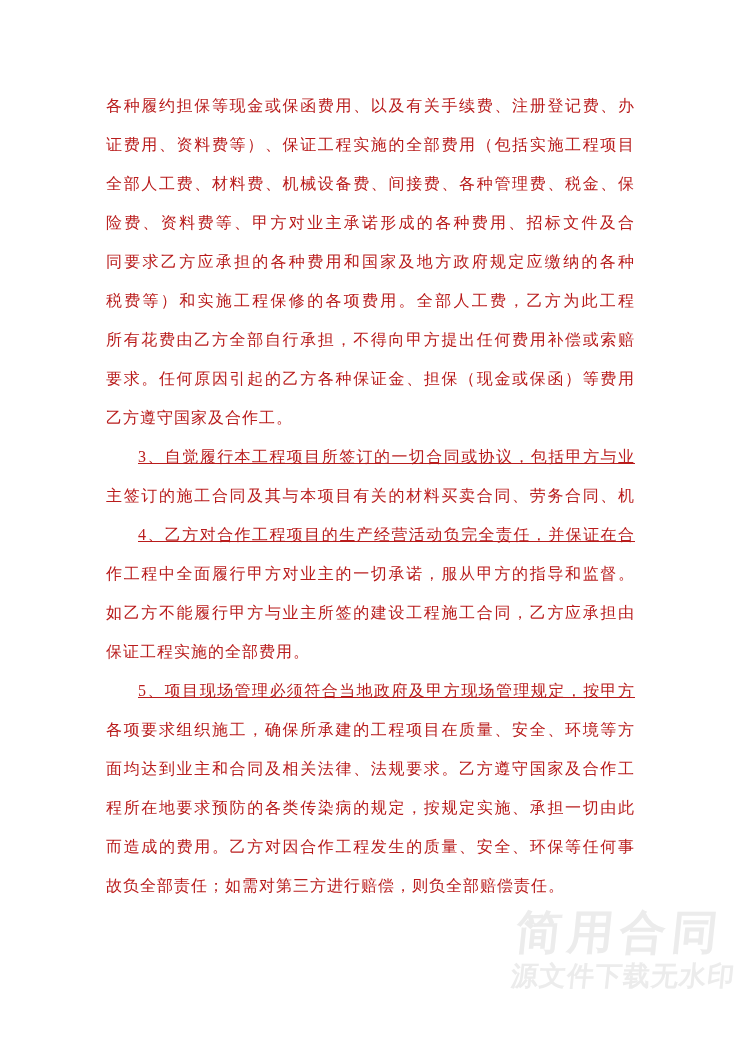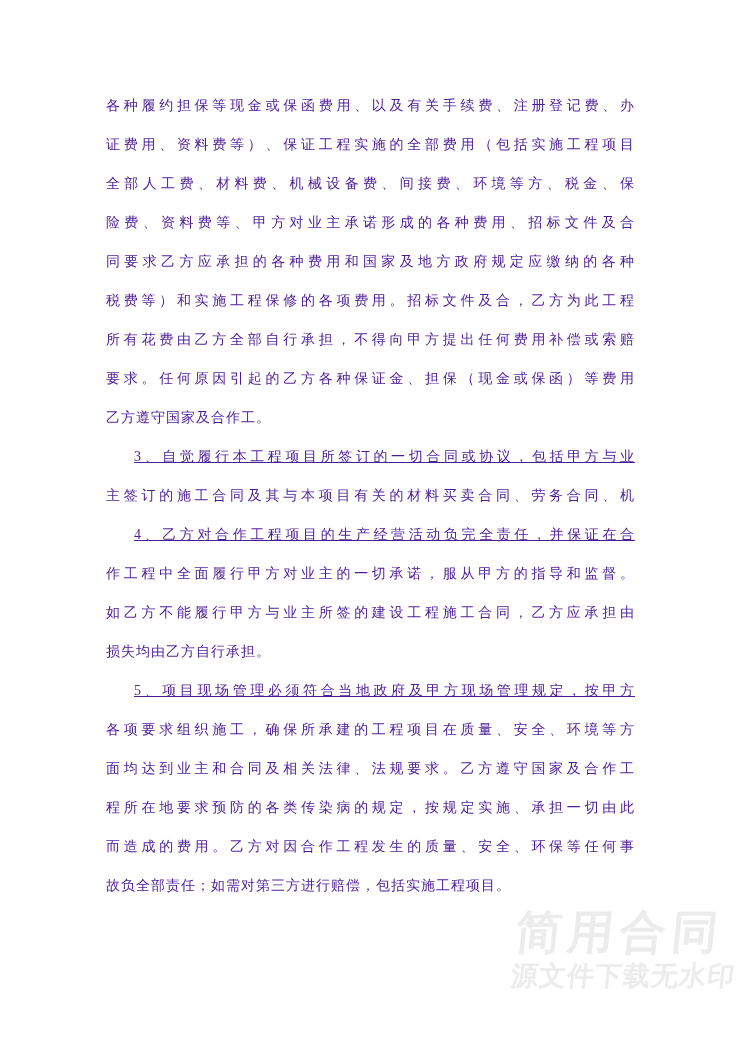--- a/index.html
+++ b/index.html
@@ -22,26 +22,26 @@
     background: #ffffff;
   }
   .doc-body {
     position: absolute;
     left: 106px;
     top: 86px;
     width: 529px;
     color: #2f2f2f;
   }
   .line {
-    font-size: 14px;
+    font-size: 16px;
     line-height: 39px;
     height: 39px;
     letter-spacing: 1px;
     white-space: nowrap;
-    color: #4c1d95;
+    color: #b91c1c;
   }
   .line.fill {
     white-space: normal;
     text-align: justify;
     text-align-last: justify;
     text-justify: inter-character;
   }
   .line.indent {
     text-indent: 2em;
     text-decoration: underline;
@@ -72,39 +72,39 @@
   }
 </style>
 </head>
 <body style="background: rgb(255, 255, 255);">
 
 <div class="page">
 
   <div class="doc-body" style="color: rgb(47, 47, 47);">
       <div class="line fill">各种履约担保等现金或保函费用、以及有关手续费、注册登记费、办</div>
       <div class="line fill">证费用、资料费等）、保证工程实施的全部费用（包括实施工程项目</div>
-      <div class="line fill">全部人工费、材料费、机械设备费、间接费、环境等方、税金、保</div>
+      <div class="line fill">全部人工费、材料费、机械设备费、间接费、各种管理费、税金、保</div>
       <div class="line fill">险费、资料费等、甲方对业主承诺形成的各种费用、招标文件及合</div>
       <div class="line fill">同要求乙方应承担的各种费用和国家及地方政府规定应缴纳的各种</div>
-      <div class="line fill">税费等）和实施工程保修的各项费用。招标文件及合，乙方为此工程</div>
+      <div class="line fill">税费等）和实施工程保修的各项费用。全部人工费，乙方为此工程</div>
       <div class="line fill">所有花费由乙方全部自行承担，不得向甲方提出任何费用补偿或索赔</div>
       <div class="line fill">要求。任何原因引起的乙方各种保证金、担保（现金或保函）等费用</div>
       <div class="line">乙方遵守国家及合作工。</div>
       <div class="line fill indent">3、自觉履行本工程项目所签订的一切合同或协议，包括甲方与业</div>
       <div class="line fill">主签订的施工合同及其与本项目有关的材料买卖合同、劳务合同、机</div>
       <div class="line fill indent">4、乙方对合作工程项目的生产经营活动负完全责任，并保证在合</div>
       <div class="line fill">作工程中全面履行甲方对业主的一切承诺，服从甲方的指导和监督。</div>
       <div class="line fill">如乙方不能履行甲方与业主所签的建设工程施工合同，乙方应承担由</div>
-      <div class="line">损失均由乙方自行承担。</div>
+      <div class="line">保证工程实施的全部费用。</div>
       <div class="line fill indent">5、项目现场管理必须符合当地政府及甲方现场管理规定，按甲方</div>
       <div class="line fill">各项要求组织施工，确保所承建的工程项目在质量、安全、环境等方</div>
       <div class="line fill">面均达到业主和合同及相关法律、法规要求。乙方遵守国家及合作工</div>
       <div class="line fill">程所在地要求预防的各类传染病的规定，按规定实施、承担一切由此</div>
       <div class="line fill">而造成的费用。乙方对因合作工程发生的质量、安全、环保等任何事</div>
-      <div class="line">故负全部责任；如需对第三方进行赔偿，包括实施工程项目。</div>
+      <div class="line">故负全部责任；如需对第三方进行赔偿，则负全部赔偿责任。</div>
     </div>
 
   <div class="watermark" style="color: rgb(236, 236, 236);">
     <div class="wm-title">简用合同</div>
     <div class="wm-subtitle">源文件下载无水印</div>
   </div>
 
 </div>
 
 </body></html>

